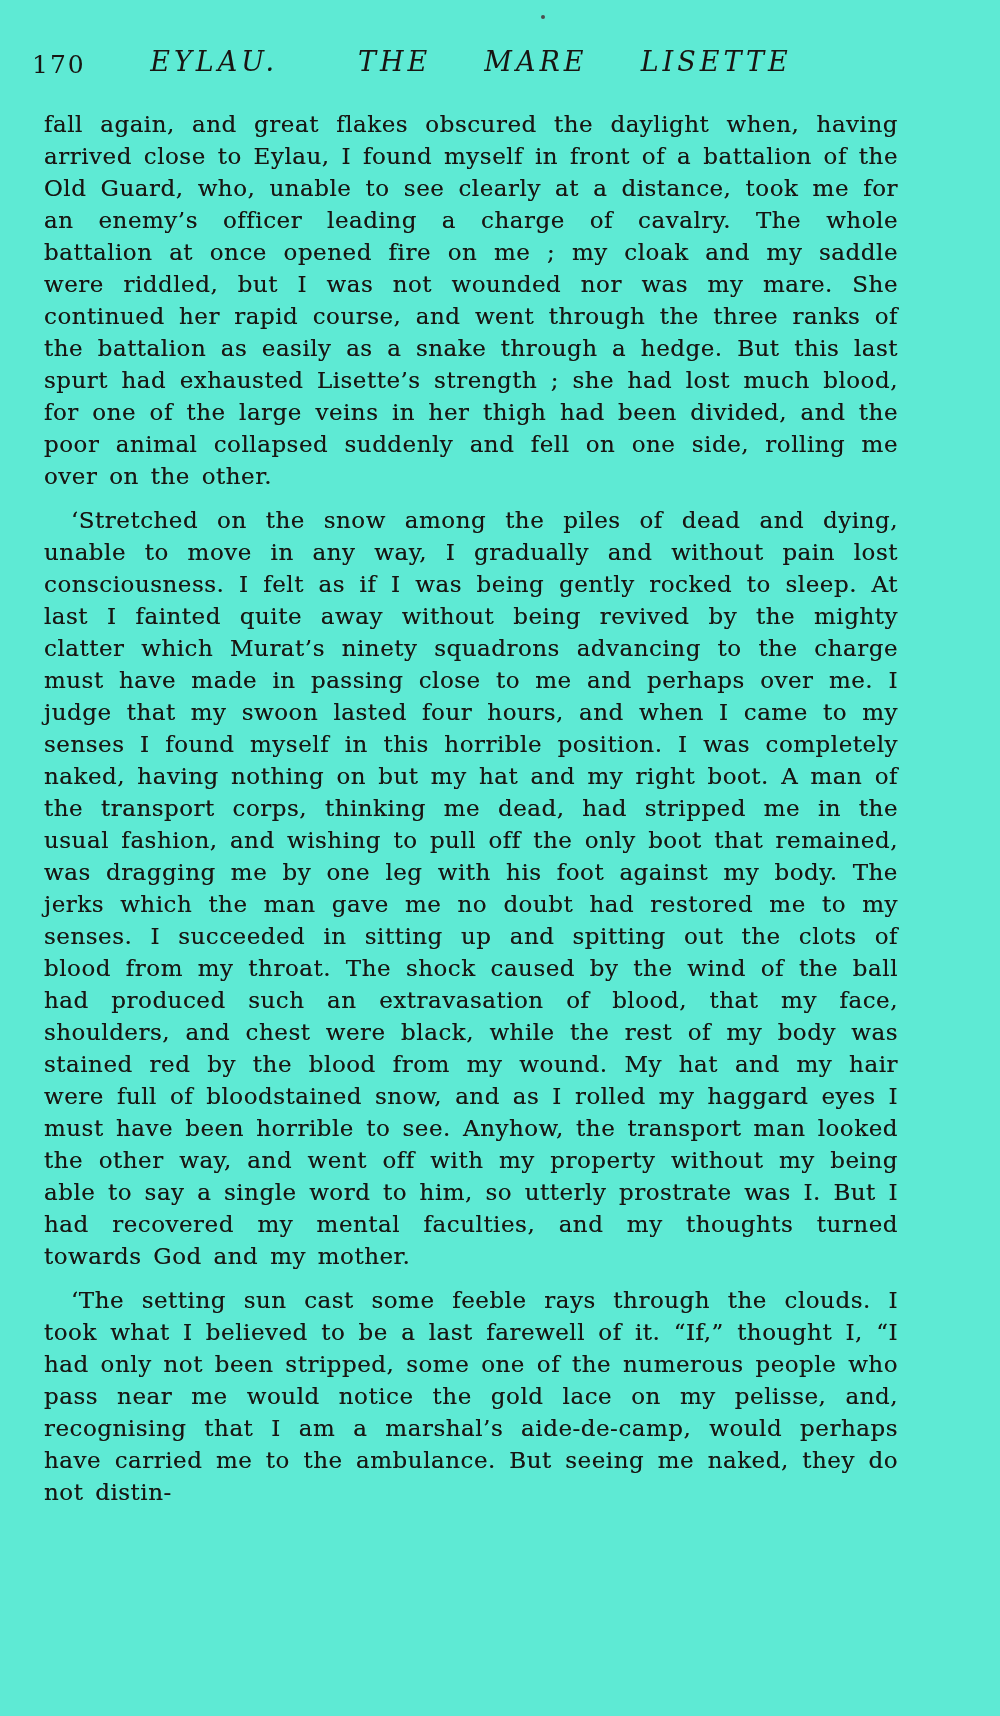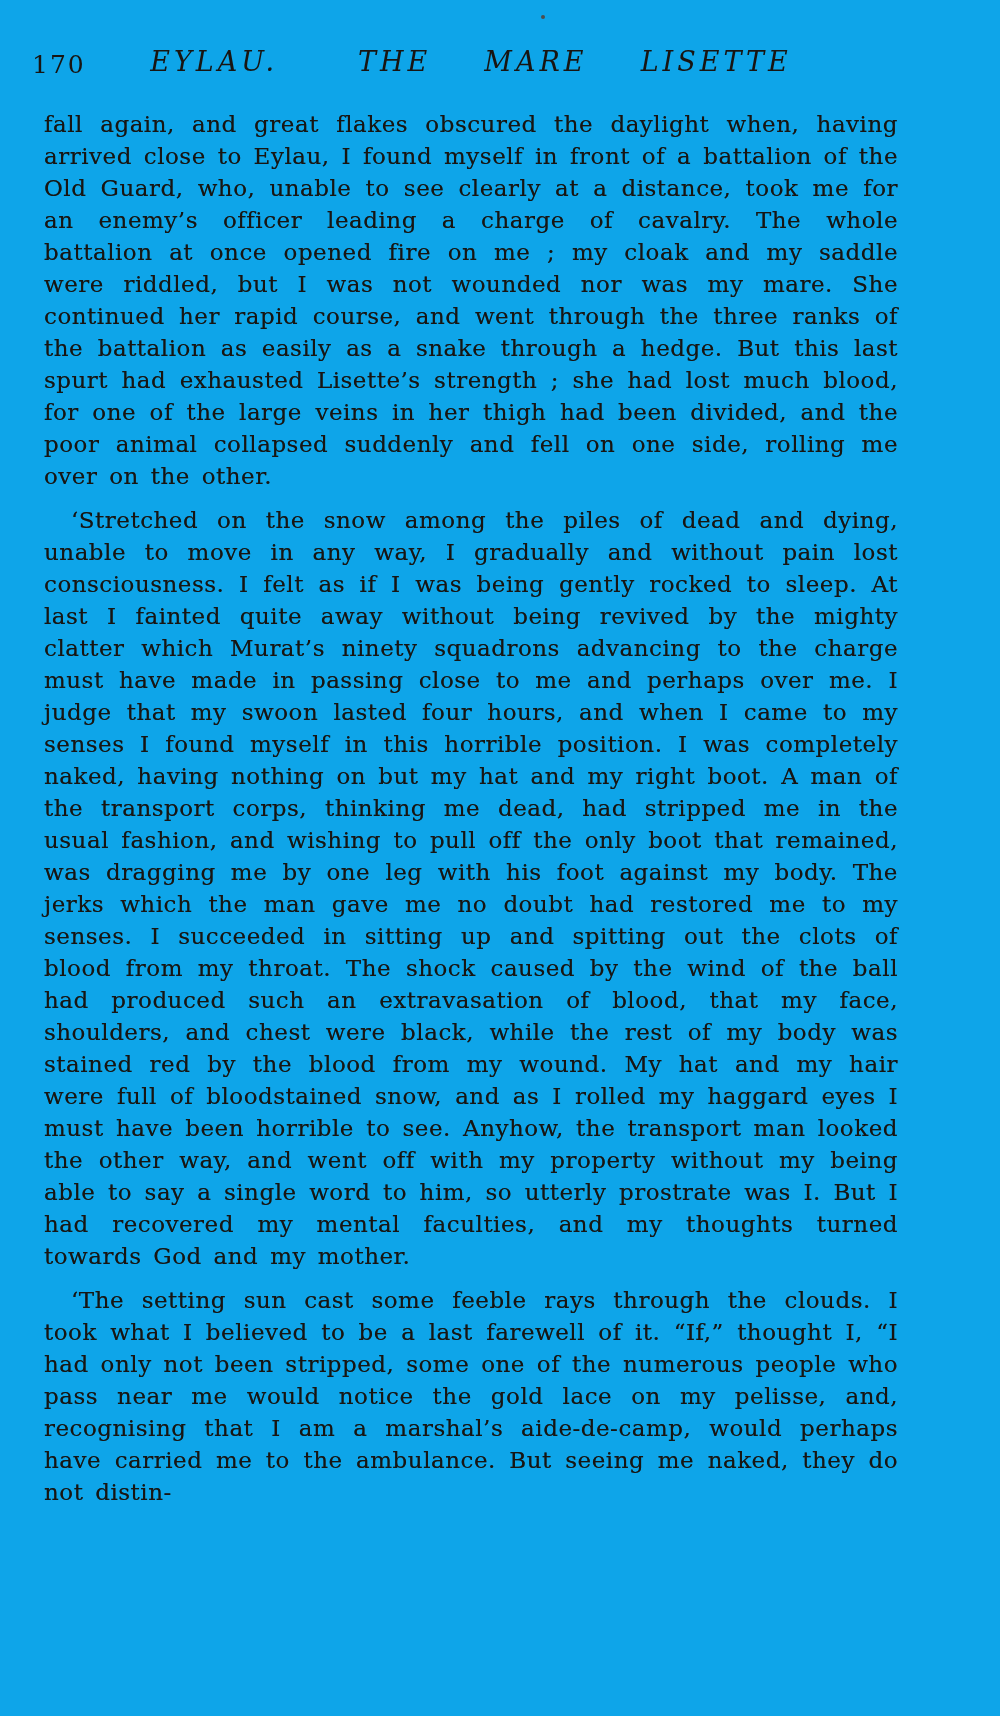--- a/index.html
+++ b/index.html
@@ -5,21 +5,21 @@
   html, body {
     margin: 0;
     padding: 0;
     background: #ffffff;
   }
   .page {
     position: relative;
     width: 1000px;
     height: 1716px;
     box-sizing: border-box;
-    background: #0ea5e9;
+    background: #5eead4;
     padding: 44px 90px 40px 32px;
     font-family: "DejaVu Serif", "Liberation Serif", serif;
     color: #181512;
     overflow: hidden;
   }
   .scan-speck {
     position: absolute;
     top: 15px;
     left: 541px;
     width: 4px;

